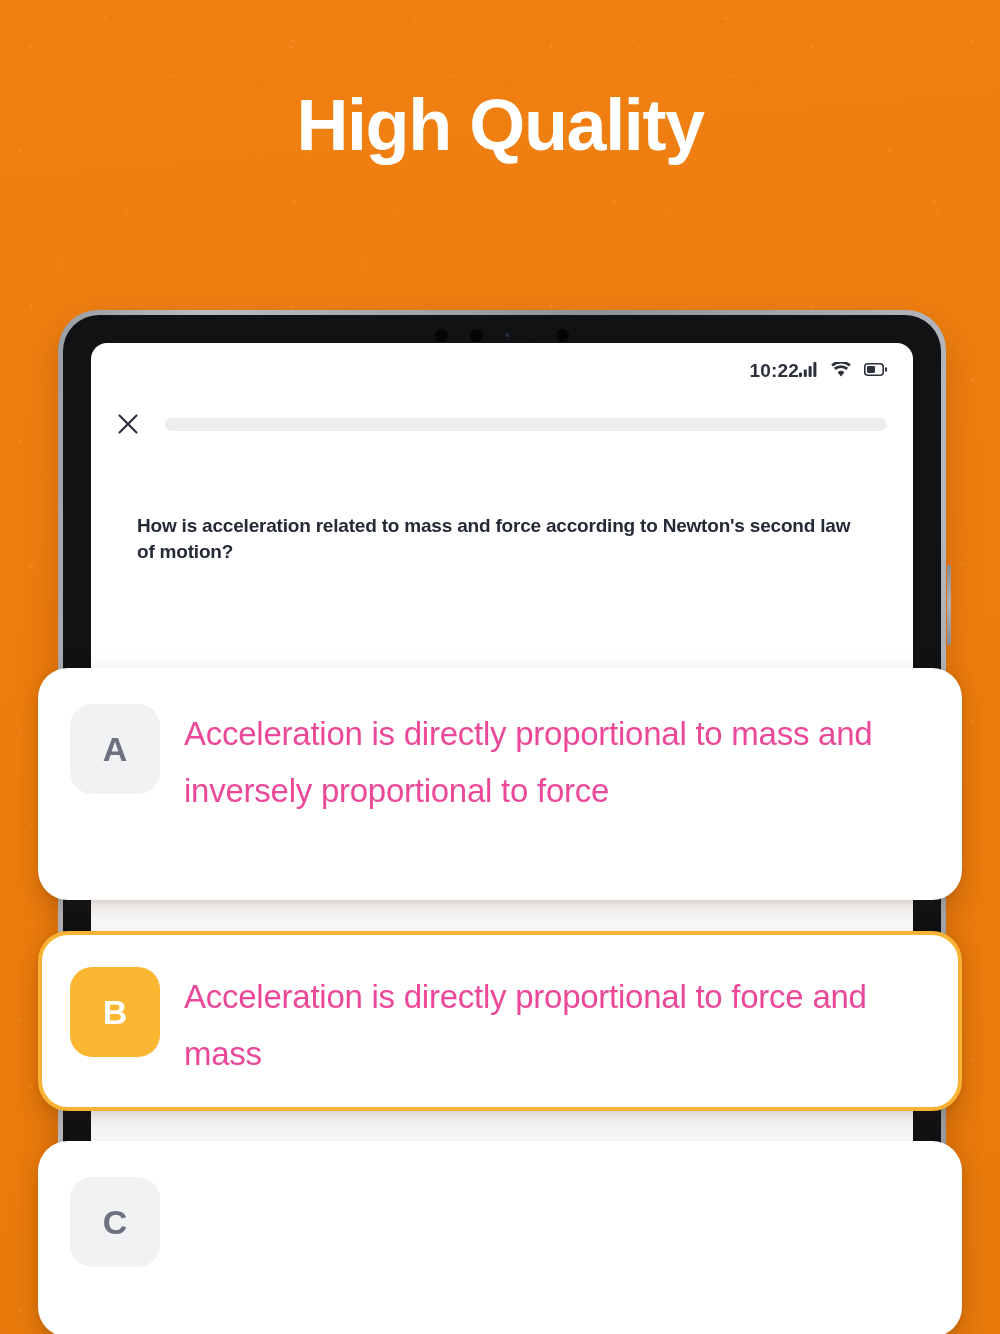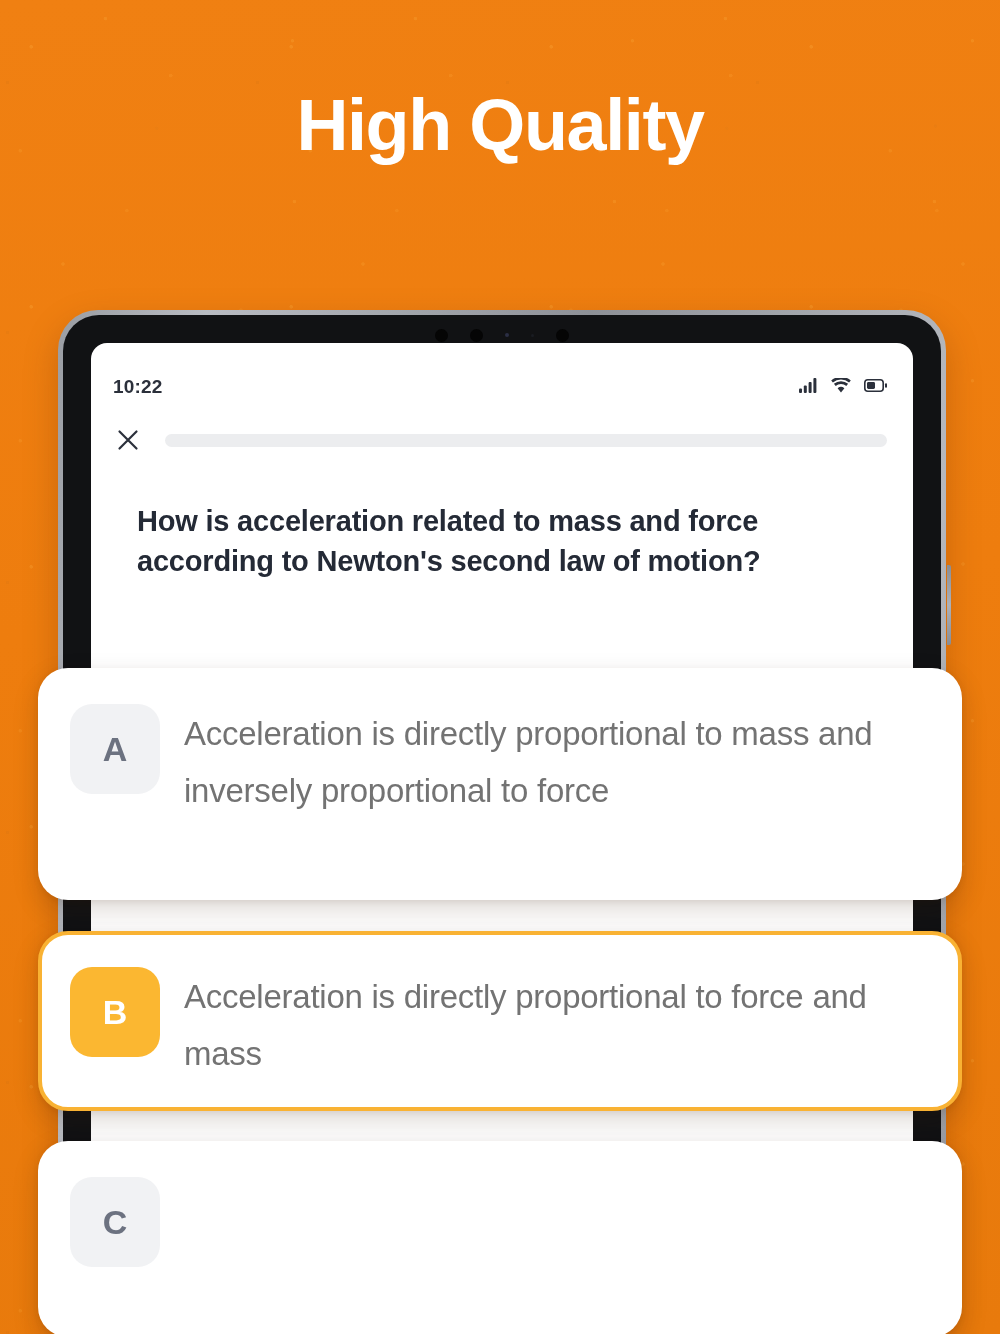--- a/index.html
+++ b/index.html
@@ -108,23 +108,22 @@
     border-radius: 16px 16px 0 0;
     overflow: hidden;
     position: relative;
   }
 
   
   .statusbar {
     height: 56px;
     display: flex;
     align-items: center;
-    justify-content: space-between;
+    justify-content: flex-end;
     padding: 0 26px 0 22px;
-    margin-top: 16px;
   }
   .clock {
     font-size: 19px;
     font-weight: 600;
     color: #2B303B;
     letter-spacing: .2px;
   }
   .status-icons { display: flex; align-items: center; gap: 13px; }
 
   
@@ -147,22 +146,22 @@
     overflow: hidden;
   }
   .progress-fill {
     height: 100%;
     background: #FBB731;
     border-radius: 7px;
   }
 
   
   .question {
-    margin: 46px 52px 0 46px;
-    font-size: 29px;
+    margin: 74px 52px 0 46px;
+    font-size: 19px;
     font-weight: 700;
     line-height: 1.38;
     color: #242A36;
     letter-spacing: -.2px;
   }
 
   
   .cards {
     position: absolute;
     left: 0;
@@ -199,21 +198,21 @@
     display: flex; align-items: center; justify-content: center;
     font-size: 34px;
     font-weight: 700;
     color: #6C7280;
   }
   .badge.active { background: #FBB731; color: #FFFFFF; }
 
   .card-text {
     font-size: 33px;
     line-height: 1.72;
-    color: #737373;
+    color: #ec4899;
     letter-spacing: -.25px;
     padding-top: 2px;
   }
 </style>
 </head>
 <body>
 
 <div class="backdrop"></div>
 
 <div class="headline">

